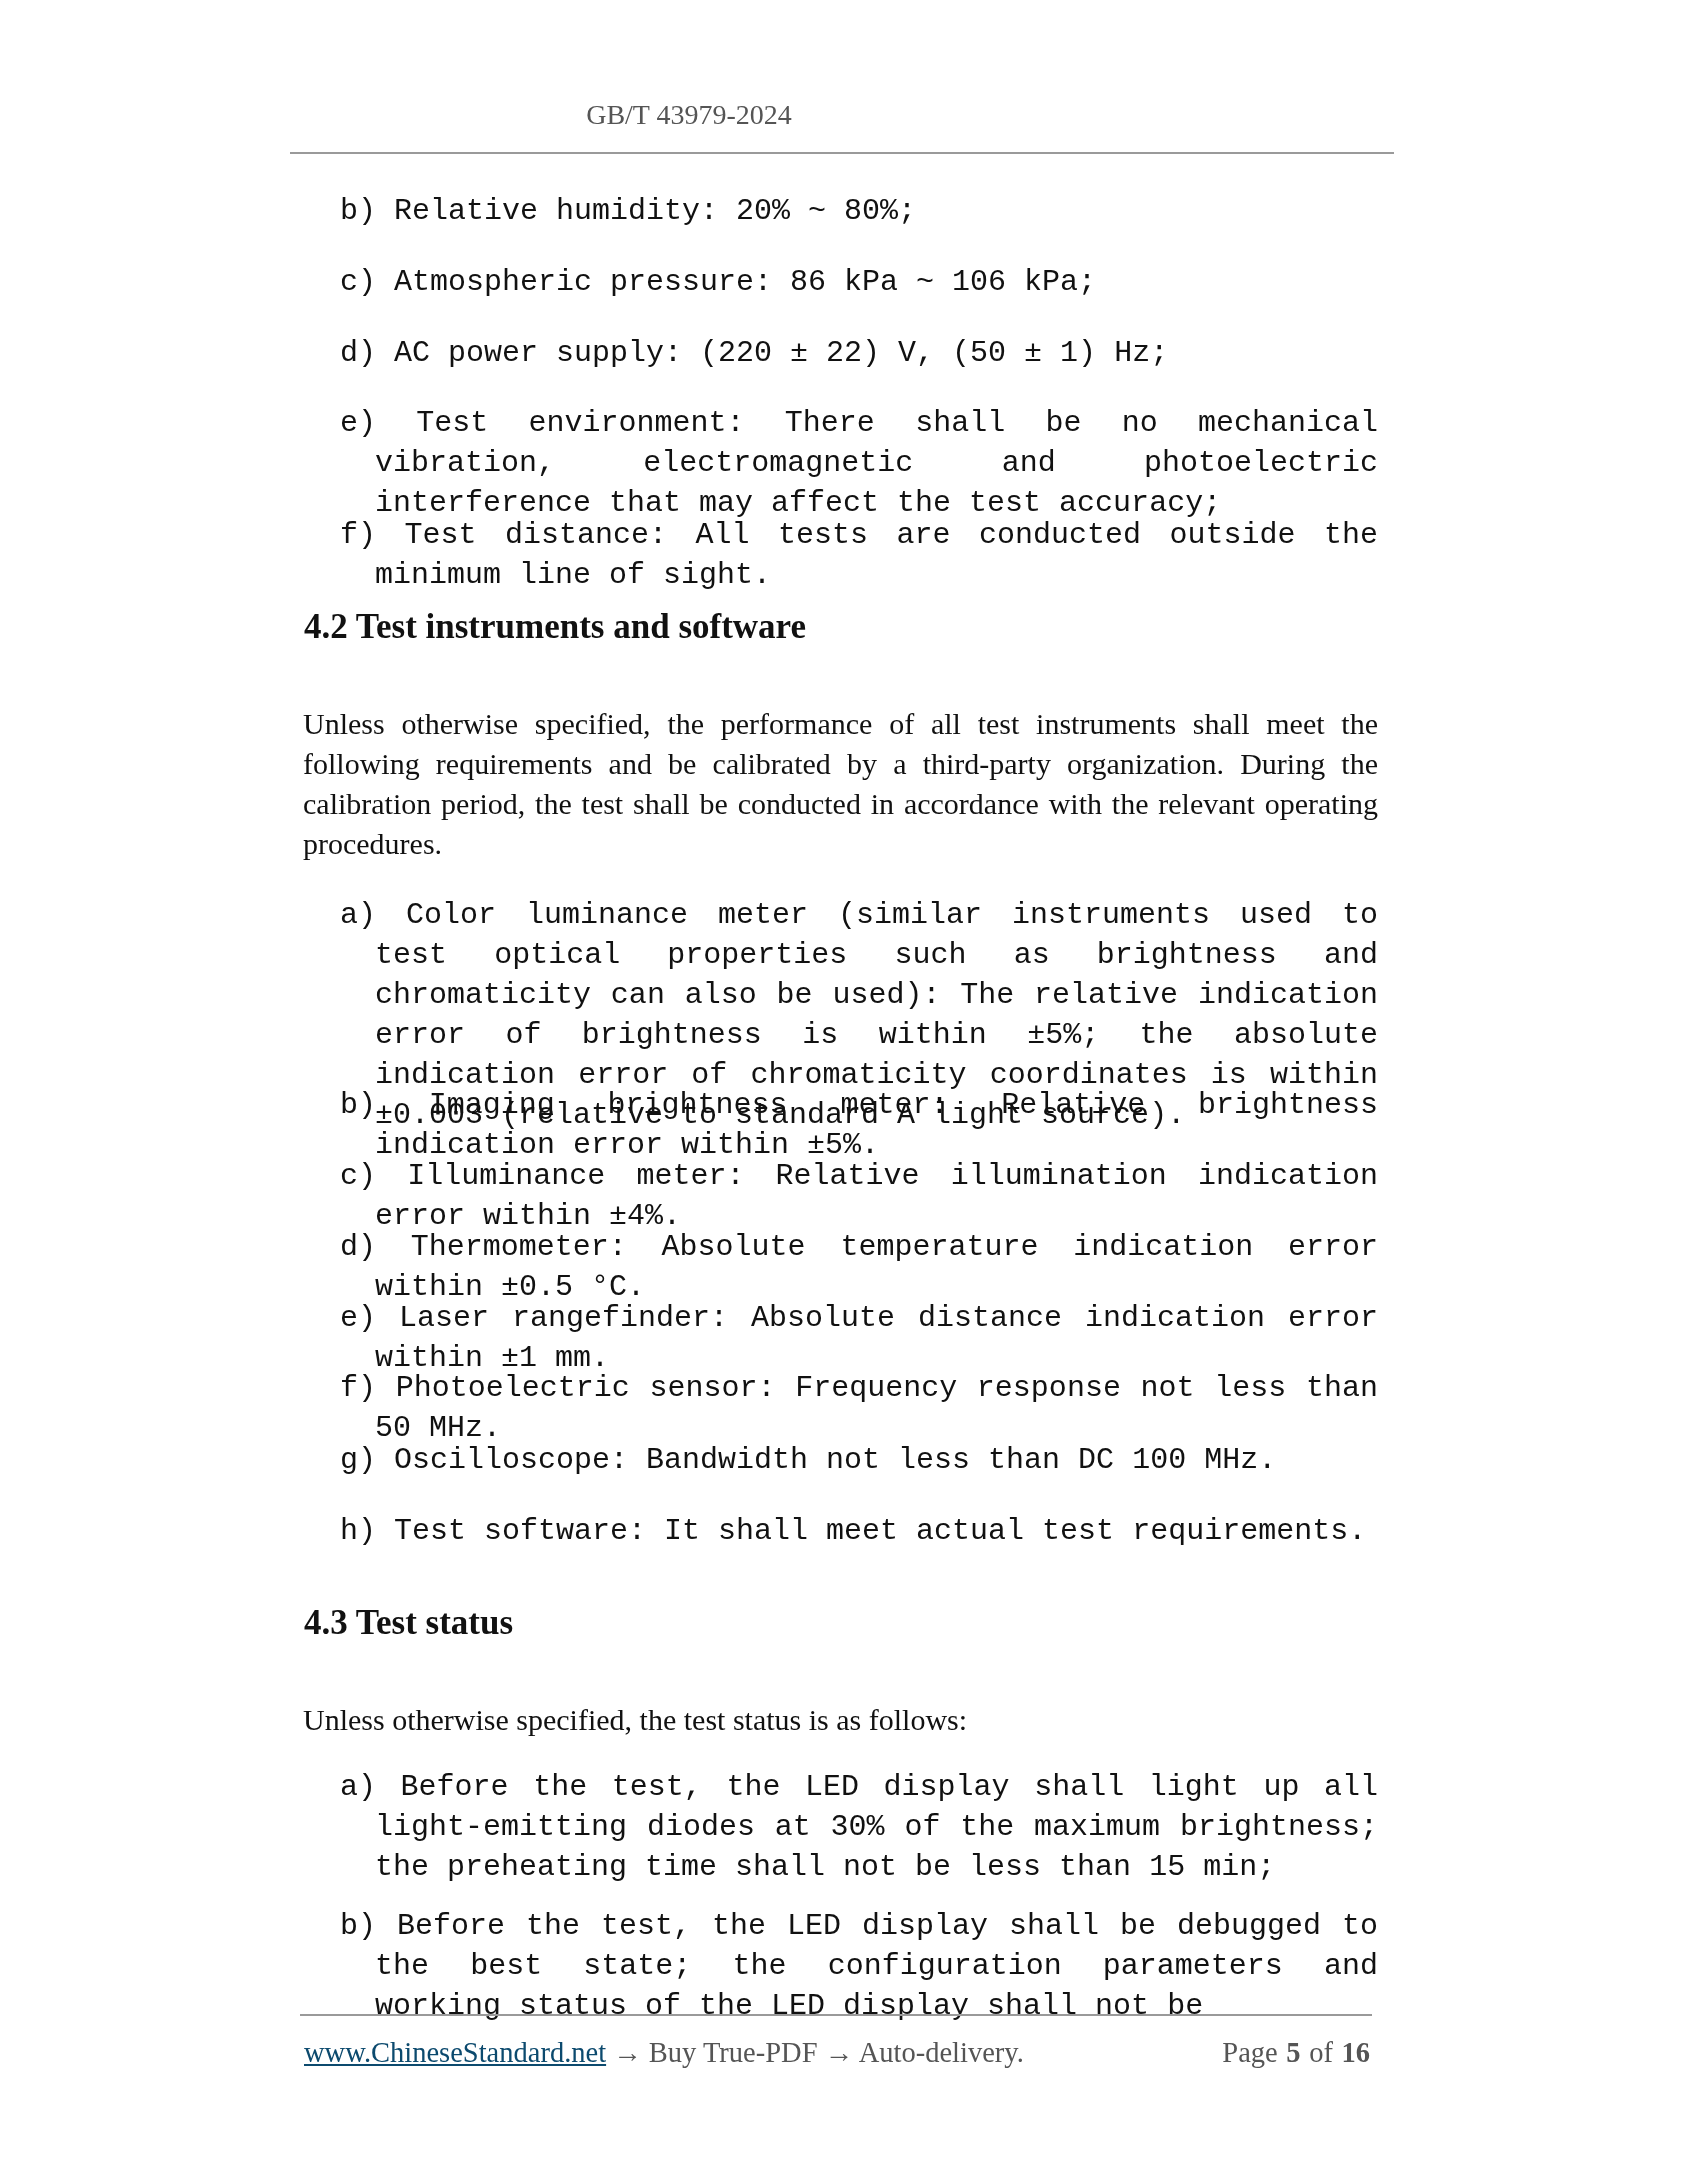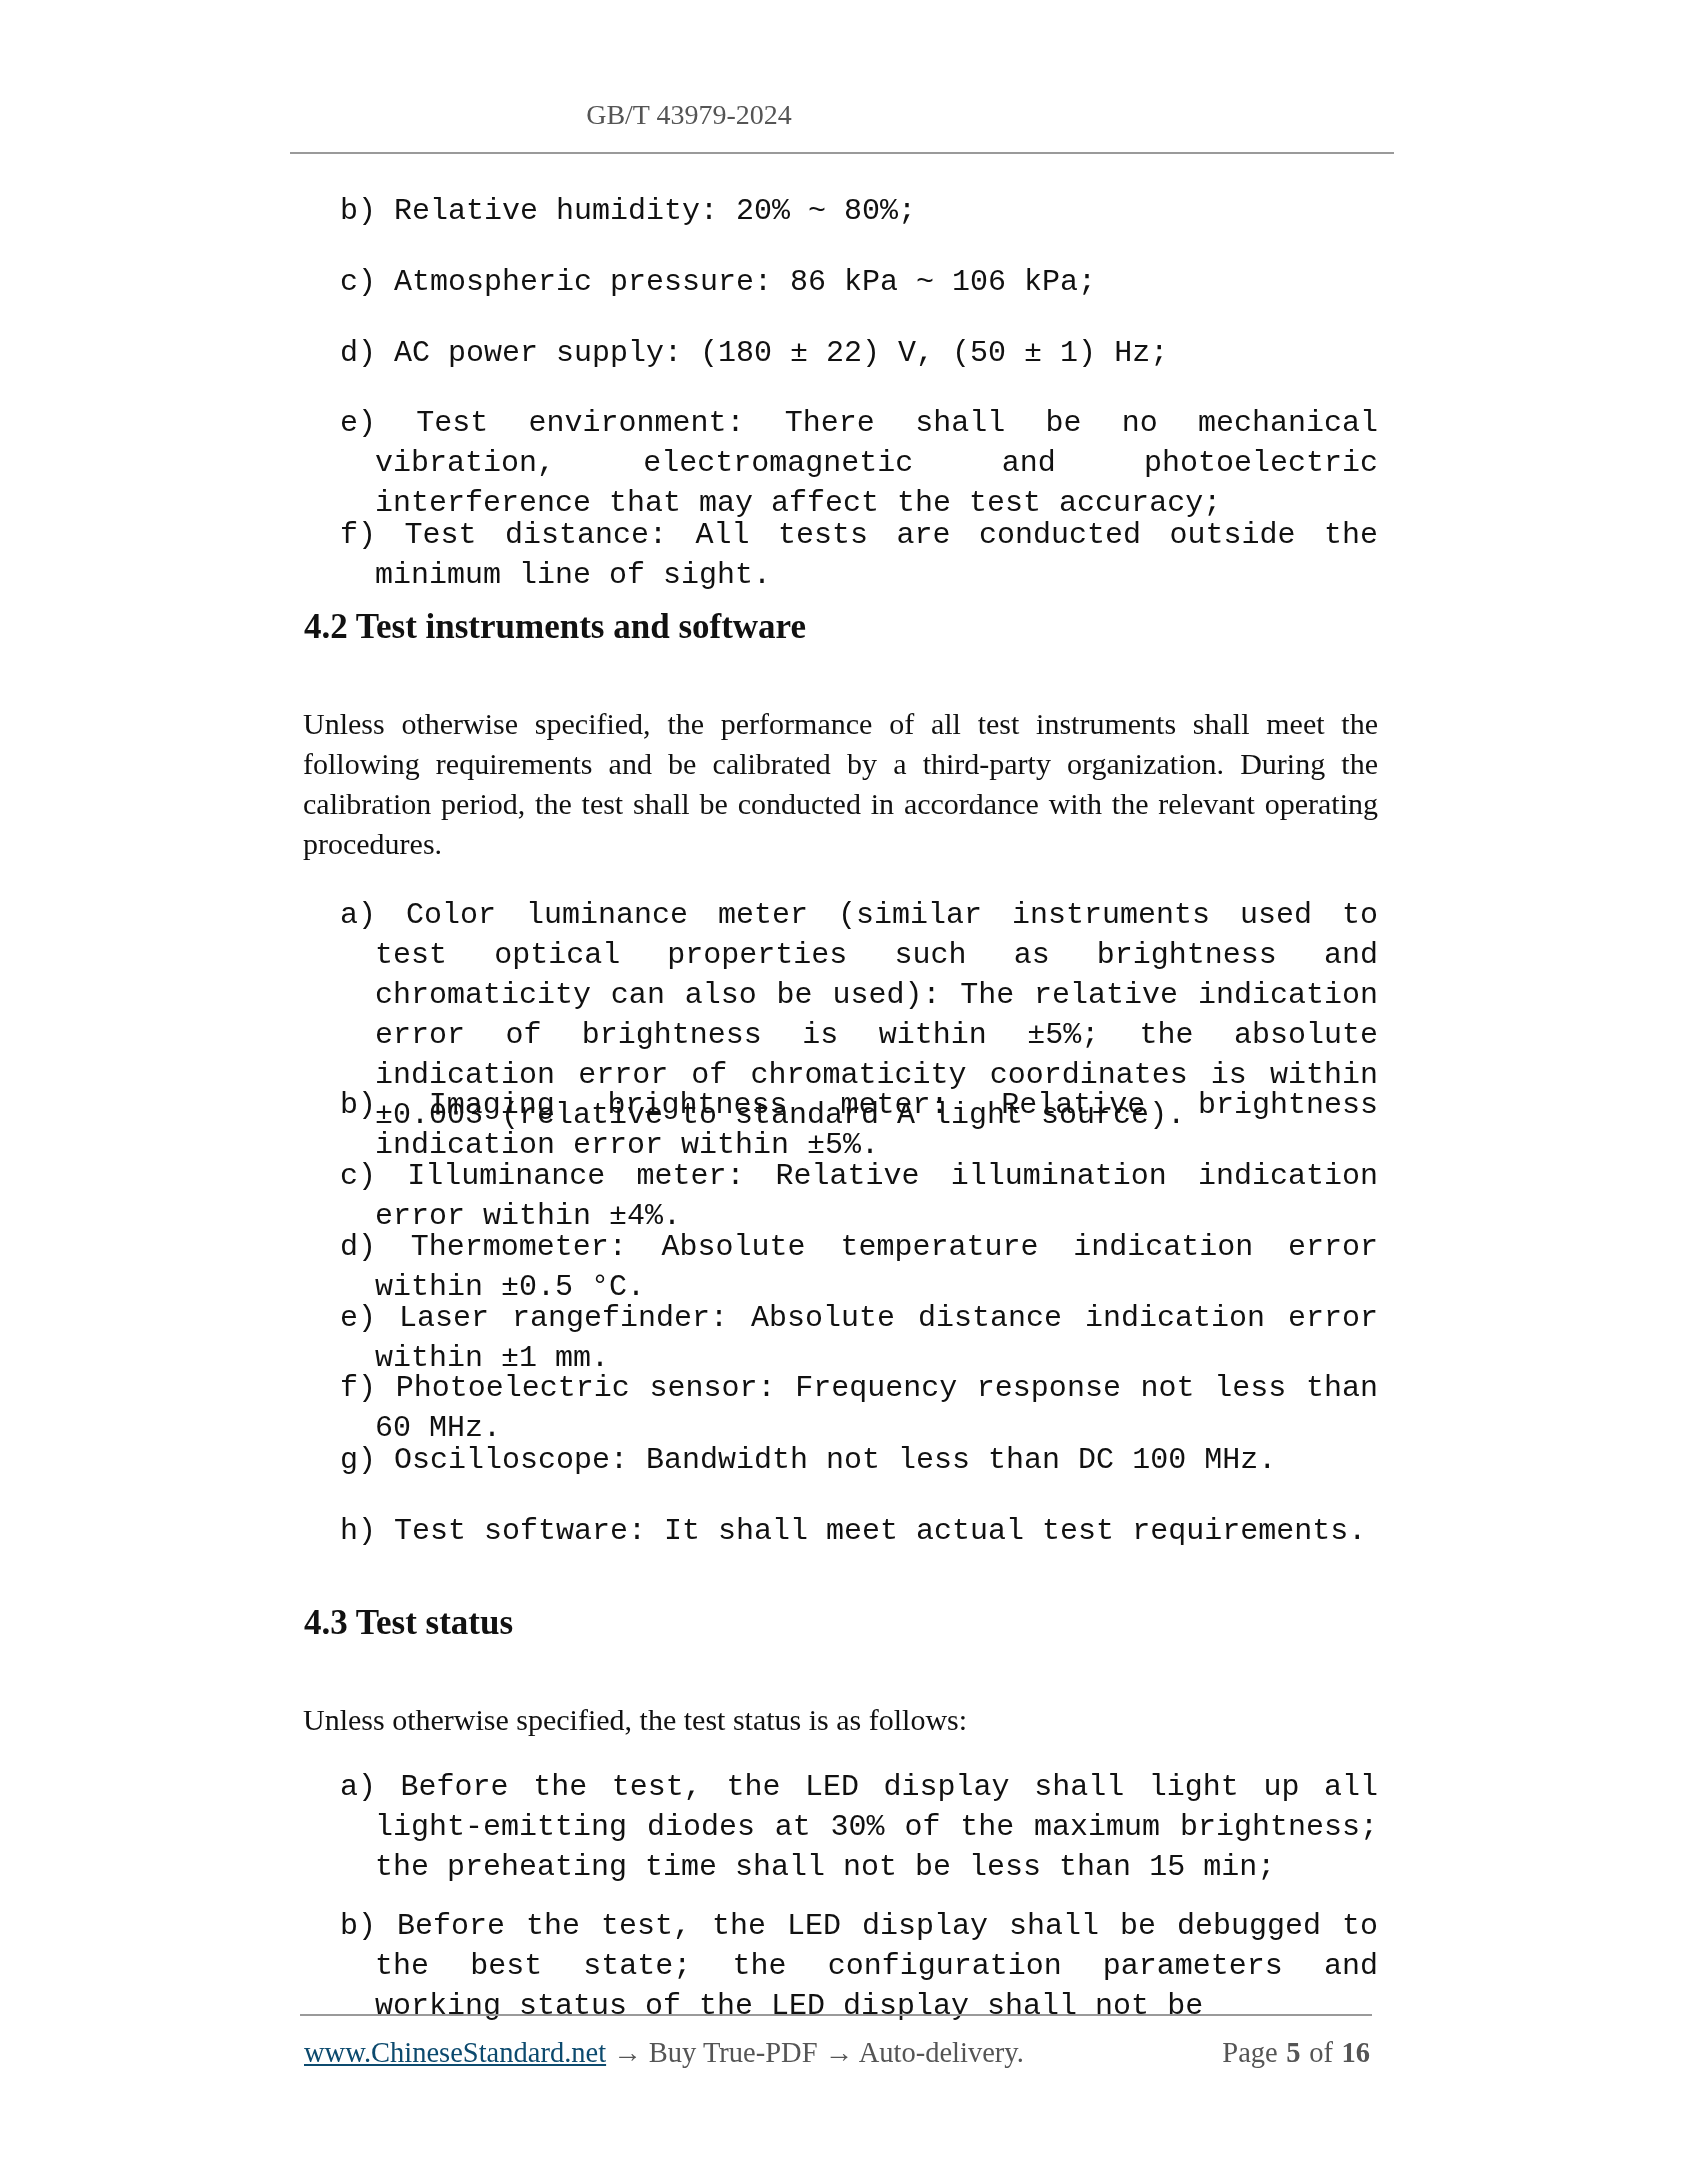--- a/index.html
+++ b/index.html
@@ -23,32 +23,32 @@
 </head>
 <body>
 
 <div>
   <div class="hdr-title">GB/T 43979-2024</div>
   <div class="hdr-line"></div>
 </div>
 
 <div class="block item" style="top:191px;">b) Relative humidity: 20% ~ 80%;</div>
 <div class="block item" style="top:262px;">c) Atmospheric pressure: 86 kPa ~ 106 kPa;</div>
-<div class="block item" style="top:333px;">d) AC power supply: (180 ± 22) V, (50 ± 1) Hz;</div>
+<div class="block item" style="top:333px;">d) AC power supply: (220 ± 22) V, (50 ± 1) Hz;</div>
 <div class="block item" style="top:403px;">e) Test environment: There shall be no mechanical vibration, electromagnetic and photoelectric interference that may affect the test accuracy;</div>
 <div class="block item" style="top:515px;">f) Test distance: All tests are conducted outside the minimum line of sight.</div>
 
 <div class="heading" style="top:605px;">4.2 Test instruments and software</div>
 <div class="block para" style="top:704px;">Unless otherwise specified, the performance of all test instruments shall meet the following requirements and be calibrated by a third-party organization. During the calibration period, the test shall be conducted in accordance with the relevant operating procedures.</div>
 <div class="block item" style="top:895px;">a) Color luminance meter (similar instruments used to test optical properties such as brightness and chromaticity can also be used): The relative indication error of brightness is within ±5%; the absolute indication error of chromaticity coordinates is within ±0.003 (relative to standard A light source).</div>
 <div class="block item" style="top:1085px;">b) Imaging brightness meter: Relative brightness indication error within ±5%.</div>
 <div class="block item" style="top:1156px;">c) Illuminance meter: Relative illumination indication error within ±4%.</div>
 <div class="block item" style="top:1227px;">d) Thermometer: Absolute temperature indication error within ±0.5 °C.</div>
 <div class="block item" style="top:1298px;">e) Laser rangefinder: Absolute distance indication error within ±1 mm.</div>
-<div class="block item" style="top:1368px;">f) Photoelectric sensor: Frequency response not less than 60 MHz.</div>
+<div class="block item" style="top:1368px;">f) Photoelectric sensor: Frequency response not less than 50 MHz.</div>
 <div class="block item" style="top:1440px;">g) Oscilloscope: Bandwidth not less than DC 100 MHz.</div>
 <div class="block item" style="top:1511px;">h) Test software: It shall meet actual test requirements.</div>
 
 <div class="heading" style="top:1601px;">4.3 Test status</div>
 <div class="block para" style="top:1700px;">Unless otherwise specified, the test status is as follows:</div>
 <div class="block item" style="top:1767px;">a) Before the test, the LED display shall light up all light-emitting diodes at 30% of the maximum brightness; the preheating time shall not be less than 15 min;</div>
 <div class="block item" style="top:1883px;margin-top:23px;">b) Before the test, the LED display shall be debugged to the best state; the configuration parameters and working status of the LED display shall not be</div>
 
 <div class="ftr-line"></div>
 <div class="footer footer-left">

